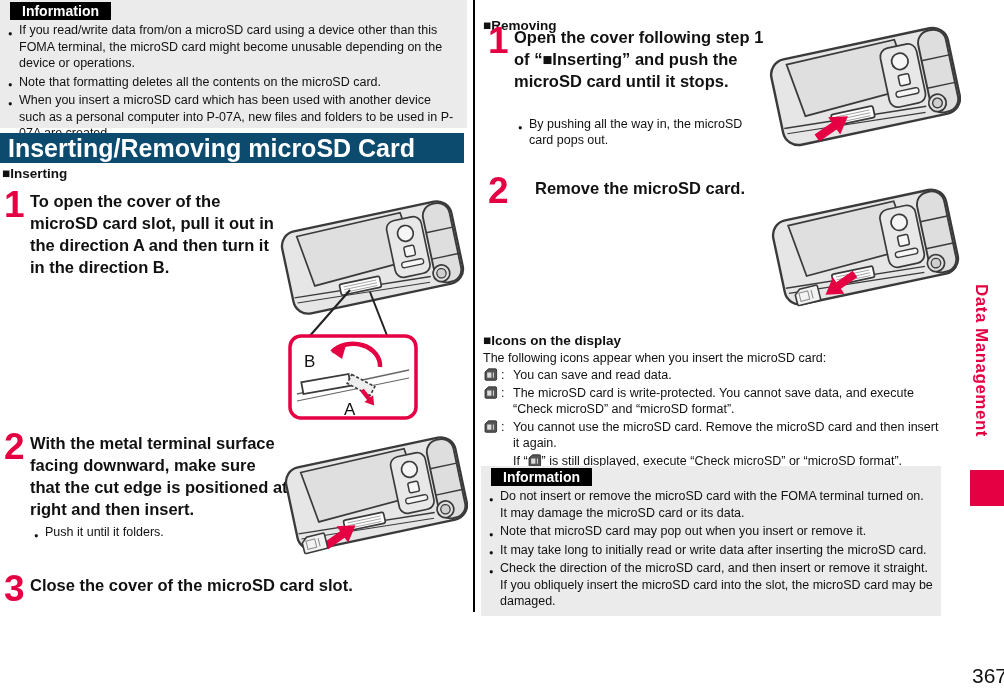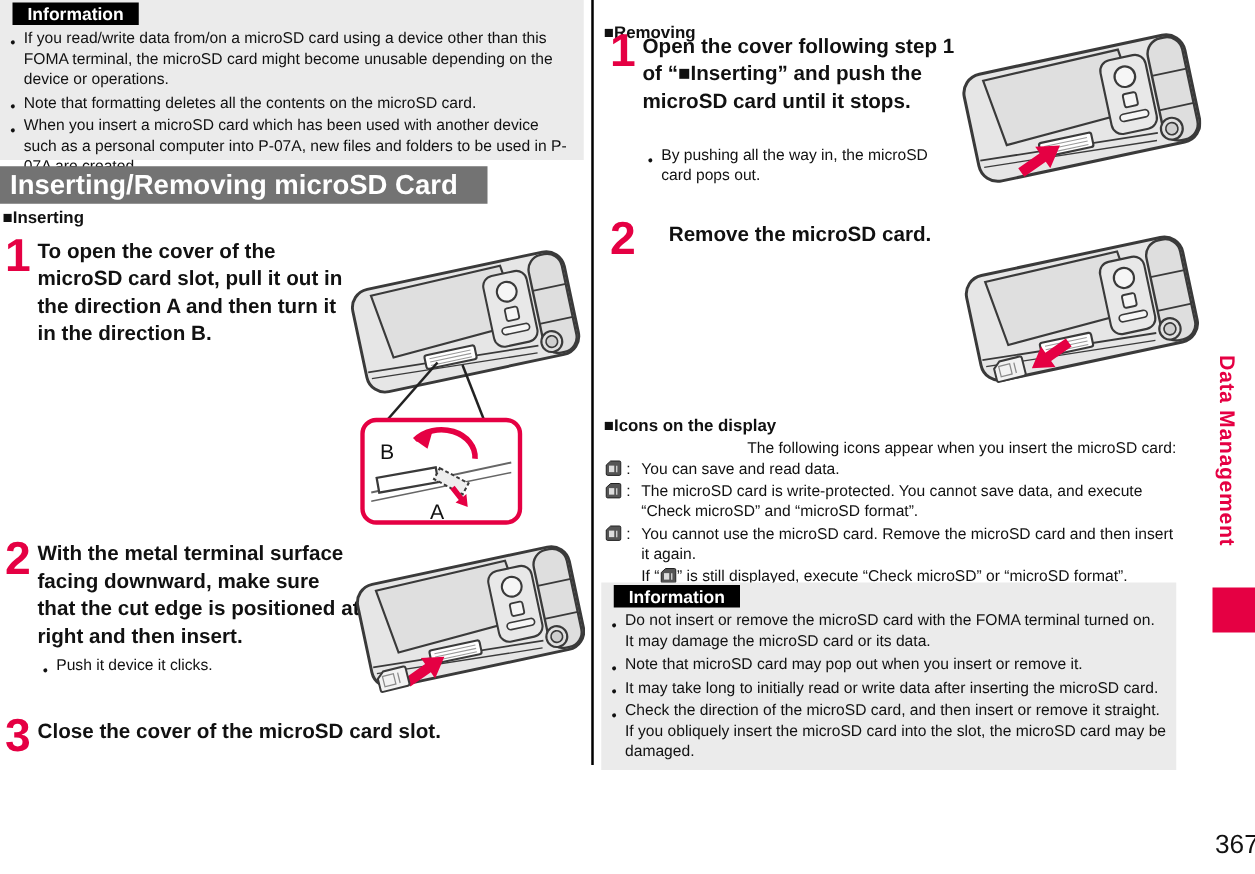--- a/index.html
+++ b/index.html
@@ -9,22 +9,22 @@
 
   
   .info-box { position:absolute; background:#ebebeb;padding-left:16px; }
   .info-header { position:absolute; left:10px; top:2px; background:#000; color:#fff;
                  font-weight:bold; font-size:14px; line-height:18px; padding:0 12px; }
   .info-body { position:absolute; left:8px; right:8px; top:22px; }
   .ibullet { position:relative; padding-left:11px; font-size:12.5px; line-height:16.5px; margin-bottom:2px; }
   .ibullet::before { content:"●"; position:absolute; left:0; top:3.5px; font-size:7.5px; }
 
   
-  .banner { position:absolute; left:0; top:133px; width:390px; height:30px; background:#737373;
-            color:#fff; font-weight:bold; font-size:22px; line-height:30px; padding-left:8px; }
+  .banner { position:absolute; left:0; top:133px; width:464px; height:30px; background:#0c4a6e;
+            color:#fff; font-weight:bold; font-size:25px; line-height:30px; padding-left:8px; }
 
   
   .subhead { position:absolute; font-size:13.5px; font-weight:bold; }
 
   
   .step-num { position:absolute; color:#e50043; font-weight:bold; font-size:37px; line-height:34px; }
   .step-text { position:absolute; font-weight:bold; font-size:16.5px; line-height:22px; }
   .step-bullet { position:absolute; padding-left:11px; font-size:12.5px; line-height:16px; }
   .step-bullet::before { content:"●"; position:absolute; left:0; top:3.5px; font-size:7.5px; }
 
@@ -118,21 +118,21 @@
       </g>
     <path d="M102 181 A27 22 0 0 0 54 166" stroke="#e50043" stroke-width="4.5" fill="none"></path>
     <polygon points="54,166 68,159 64,173" fill="#e50043"></polygon>
     <use href="#red-arrow" transform="translate(84,204) rotate(52) scale(0.55)"></use>
     <text x="26" y="181" font-size="17" fill="#111">B</text>
     <text x="66" y="229" font-size="17" fill="#111">A</text>
   </svg>
 
   <div class="step-num" style="left:4px; top:430px;">2</div>
   <div class="step-text" style="left:30px; top:432px; width:258px;">With the metal terminal surface facing downward, make sure that the cut edge is positioned at right and then insert.</div>
-  <div class="step-bullet" style="left:34px; top:524px; width:230px;">Push it device it clicks.</div>
+  <div class="step-bullet" style="left:34px; top:524px; width:230px;">Push it until it folders.</div>
 
   <svg class="illus" style="left:278px; top:428px;" width="190" height="140" viewBox="0 0 190 140">
     <g transform="translate(4,-4) scale(0.93)">
         <use href="#phone"></use>
       </g>
     <use href="#red-arrow" transform="translate(48,118) rotate(-35)"></use>
     <use href="#sdcard" transform="translate(22,110) rotate(-14)"></use>
   </svg>
 
   <div class="step-num" style="left:4px; top:572px;">3</div>
@@ -158,21 +158,21 @@
 
   <svg class="illus" style="left:763px; top:178px;" width="198" height="142" viewBox="0 0 198 142">
     <g transform="translate(6,-2) scale(0.95)">
         <use href="#phone"></use>
       </g>
     <use href="#red-arrow" transform="translate(92,96) rotate(145)"></use>
     <use href="#sdcard" transform="translate(30,112) rotate(-14)"></use>
   </svg>
 
   <div class="subhead" style="left:483px; top:333px;">■Icons on the display</div>
-  <div style="position:absolute; left:483px; top:350px; width:458px; font-size:12.5px; line-height:16.5px;text-align:right;">The following icons appear when you insert the microSD card:</div>
+  <div style="position:absolute; left:483px; top:350px; width:458px; font-size:12.5px; line-height:16.5px;">The following icons appear when you insert the microSD card:</div>
 
   <div style="position:absolute; left:483px; top:367px; width:460px;">
     <div class="icon-item">
       <svg class="sd-glyph" width="14" height="14" viewBox="0 0 14 14">
           <use href="#sd-glyph-small"></use>
         </svg>
       <span class="colon">:</span>
       <span>You can save and read data.</span>
     </div>
     <div class="icon-item">

